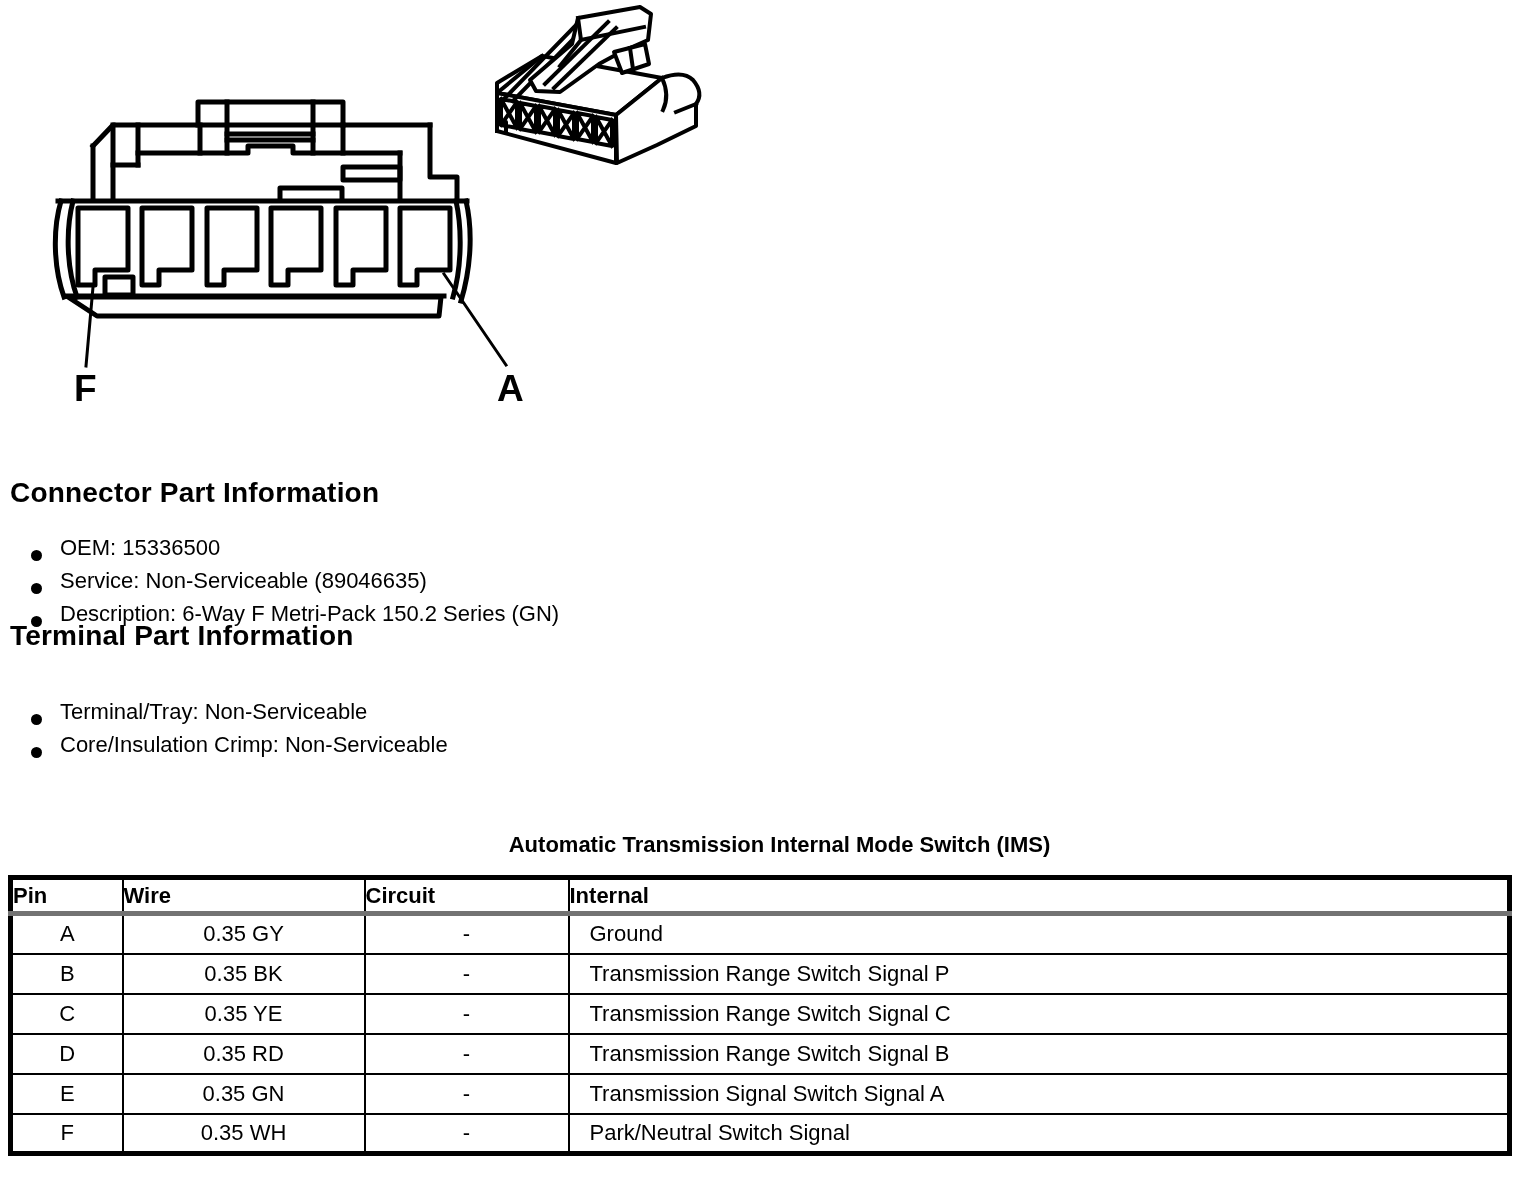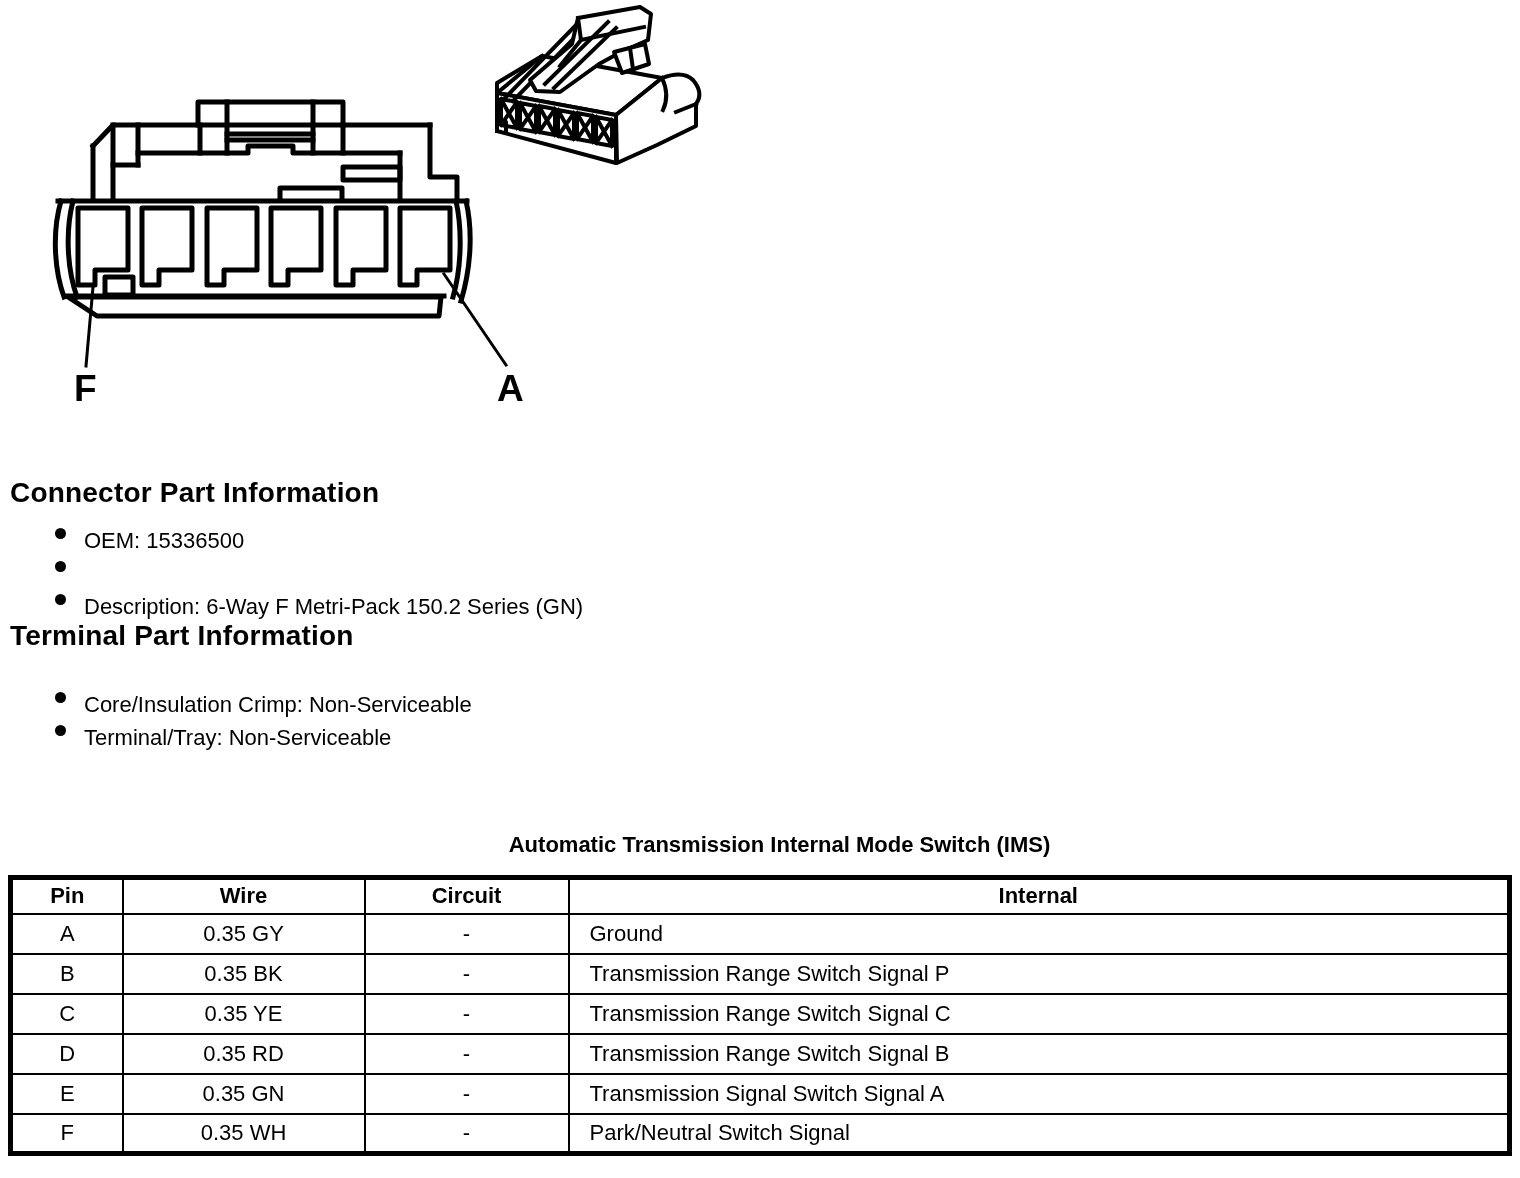--- a/index.html
+++ b/index.html
@@ -18,42 +18,42 @@
   .diagram-wrap svg { display: block; }
   .lineart { stroke: #000000; fill: none; stroke-linejoin: round; stroke-linecap: square; }
   .pin-label { font: bold 37px "Liberation Sans", sans-serif; fill: #000000; stroke: none; }
 
   
   .section-heading {
     position: absolute; left: 10px;
     font-size: 28px; font-weight: bold; letter-spacing: 0.2px;
   }
   .bullet-list { position: absolute; left: 0; width: 900px; }
-  .bullet-item { display: flex; align-items: flex-start; height: 33px; font-size: 22px; padding-left: 24px; }
+  .bullet-item { display: flex; align-items: flex-end; height: 33px; font-size: 22px; }
   .dot {
     flex: 0 0 auto; width: 11px; height: 11px;
     background: #000000; border-radius: 50%;
     margin-left: 31px; margin-right: 18px;
   }
 
   
   .table-title {
     position: absolute; top: 832px; left: 0; width: 1520px;
     text-align: center; font-size: 22px; font-weight: bold; padding-left: 39px;
   }
   table.pin-table {
     position: absolute; top: 875px; left: 8px;
     width: 1504px; border-collapse: collapse; table-layout: fixed;
     border: 5px solid #000000;
     font-size: 22px;
   }
   .pin-table th, .pin-table td { border: 2px solid #000000; overflow: hidden; white-space: nowrap; }
   .pin-table thead th {
-    height: 36px; font-weight: bold; text-align: center;
-    border-bottom: 1px solid #737373;
+    height: 36px; font-weight: bold; text-align: left;
+    border-bottom: 5px solid #737373;
   }
   .pin-table tbody td { height: 40px; text-align: center; font-weight: normal; }
   .pin-table tbody td.fn { text-align: left; padding-left: 20px; }
 </style>
 </head>
 <body>
 
 <div class="diagram-wrap">
   <svg width="1520" height="462" viewBox="0 0 1520 462" xmlns="http://www.w3.org/2000/svg">
 
@@ -142,37 +142,38 @@
 
 <div class="section-heading" style="top:477px">Connector Part Information</div>
 
 <div class="bullet-list" style="top:528px">
   <div class="bullet-item">
     <span class="dot"></span>
     <span>OEM: 15336500</span>
   </div>
   <div class="bullet-item">
     <span class="dot"></span>
+    <span>Service: Non-Serviceable (89046635)</span>
   </div>
   <div class="bullet-item">
     <span class="dot"></span>
     <span>Description: 6-Way F Metri-Pack 150.2 Series (GN)</span>
   </div>
 </div>
 
 <div class="section-heading" style="top:620px">Terminal Part Information</div>
 
 <div class="bullet-list" style="top:692px">
   <div class="bullet-item">
     <span class="dot"></span>
+    <span>Terminal/Tray: Non-Serviceable</span>
+  </div>
+  <div class="bullet-item">
+    <span class="dot"></span>
     <span>Core/Insulation Crimp: Non-Serviceable</span>
-  </div>
-  <div class="bullet-item">
-    <span class="dot"></span>
-    <span>Terminal/Tray: Non-Serviceable</span>
   </div>
 </div>
 
 <div class="table-title">Automatic Transmission Internal Mode Switch (IMS)</div>
 
 <table class="pin-table">
   <colgroup>
     <col style="width:112px">
     <col style="width:242px">
     <col style="width:204px">

